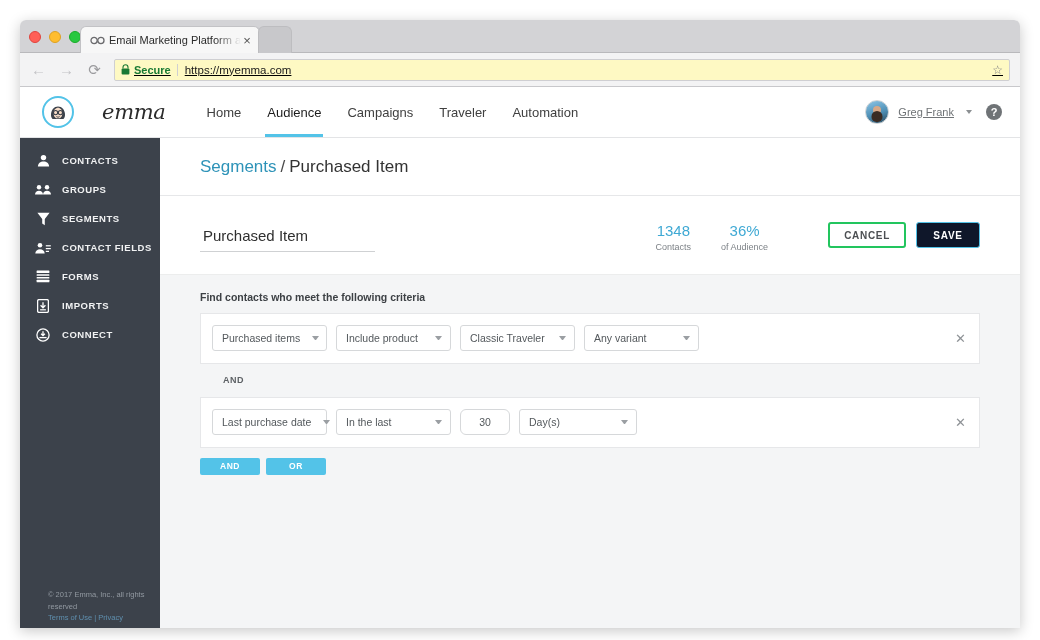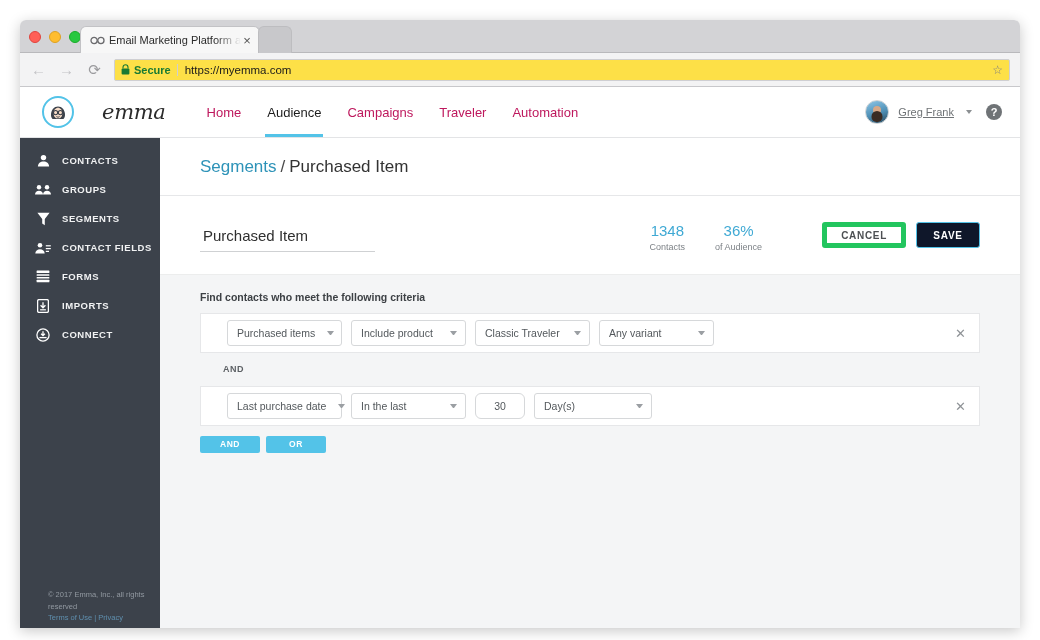--- a/index.html
+++ b/index.html
@@ -84,25 +84,26 @@
   }
   .nav-btn {
     width: 17px; height: 17px;
     display: flex; align-items: center; justify-content: center;
     color: #9b9b9e; font-size: 15px; line-height: 1;
   }
   .nav-btn.disabled { color: #c3c3c6; }
   .omnibox {
     flex: 1 1 auto;
     height: 22px;
-    background: #fde047;
+    background: #fef9c3;
     border: 1px solid #cfcfd2;
     border-radius: 2px;
     display: flex; align-items: center;
     padding: 0 6px;
+    text-decoration: underline;
   }
   .lock-icon { margin-right: 4px; display:flex; }
   .secure-label {
     font-size: 11px; color: #197a33; font-weight: bold;
     margin-right: 6px;
   }
   .omni-sep {
     width: 1px; height: 12px; background: #cfcfd2; margin-right: 7px;
   }
   .url-text { font-size: 11.5px; color: #1a1a1a; }
@@ -130,21 +131,21 @@
   }
   .logo-word {
     font-family: "DejaVu Serif", serif;
     font-size: 21px; color: #2b2b2b; letter-spacing: -0.3px;
     font-style: italic;
     margin-left: 21px;
   }
 
   .nav-items { display: flex; align-items: center; margin-left: 28px; height: 100%; }
   .nav-item {
-    font-size: 13px; color: #be185d;
+    font-size: 13px; color: #404040;
     padding: 0 13px;
     height: 100%;
     display: flex; align-items: center;
     position: relative;
   }
   .nav-item.active { color: #1c1c1c; }
   .nav-item.active::after {
     content: ""; position: absolute;
     left: 11px; right: 11px; bottom: 0;
     height: 3px; background: #53c3e8;
@@ -256,35 +257,35 @@
   .stat-val { font-size: 15px; color: #3fa9d4; line-height: 1.25; font-weight: normal; }
   .stat-lab { font-size: 9px; color: #7d8287; margin-top: 1px; }
   .btns { display: flex; align-items: center; gap: 10px; margin-left: 30px; }
   .btn {
     height: 26px; min-width: 64px;
     border-radius: 3px;
     font-size: 10px; letter-spacing: 0.7px; font-weight: bold;
     display: flex; align-items: center; justify-content: center;
     padding: 0 14px;
   }
-  .btn-cancel { background: #fff; border: 5px solid #22c55e; color: #4c4f52; }
+  .btn-cancel { background: #fff; border: 2px solid #22c55e; color: #4c4f52; }
   .btn-save   { background: #0f172a; border: 1px solid #53c3e8; color: #ffffff; }
 
   
   .builder { padding: 16px 40px 0 40px; }
   .builder-label {
     font-size: 10.5px; color: #3d4145; font-weight: bold;
     margin-bottom: 10px;
   }
   .crit-row {
     background: #ffffff;
     border: 1px solid #e6e7e9;
-    height: 40px;
-    display: flex; align-items: center;
-    padding: 0 0 0 26px;
+    height: 51px;
+    display: flex; align-items: center;
+    padding: 0 0 0 11px;
     position: relative;
   }
   .conj-row {
     height: 33px;
     display: flex; align-items: center;
     padding-left: 23px;
     background: #f4f5f6;
   }
   .conj-text { font-size: 9px; color: #5d6165; font-weight: bold; letter-spacing: 0.5px; }
 

